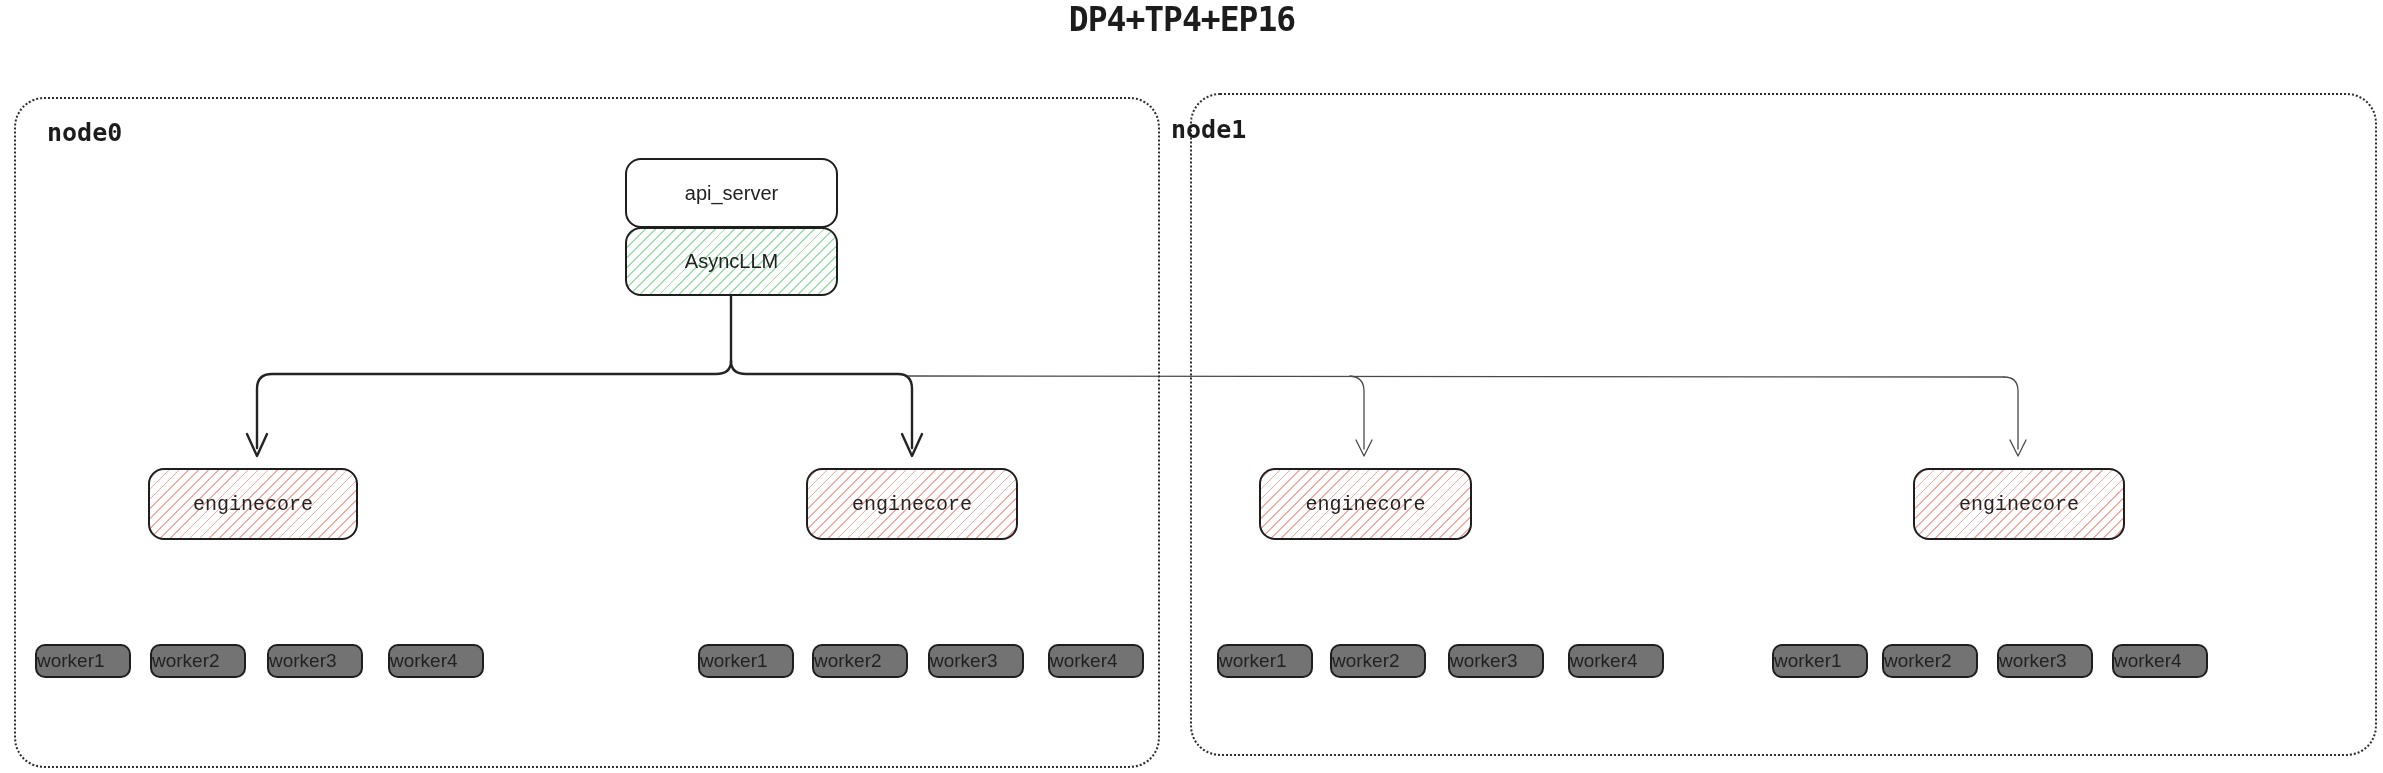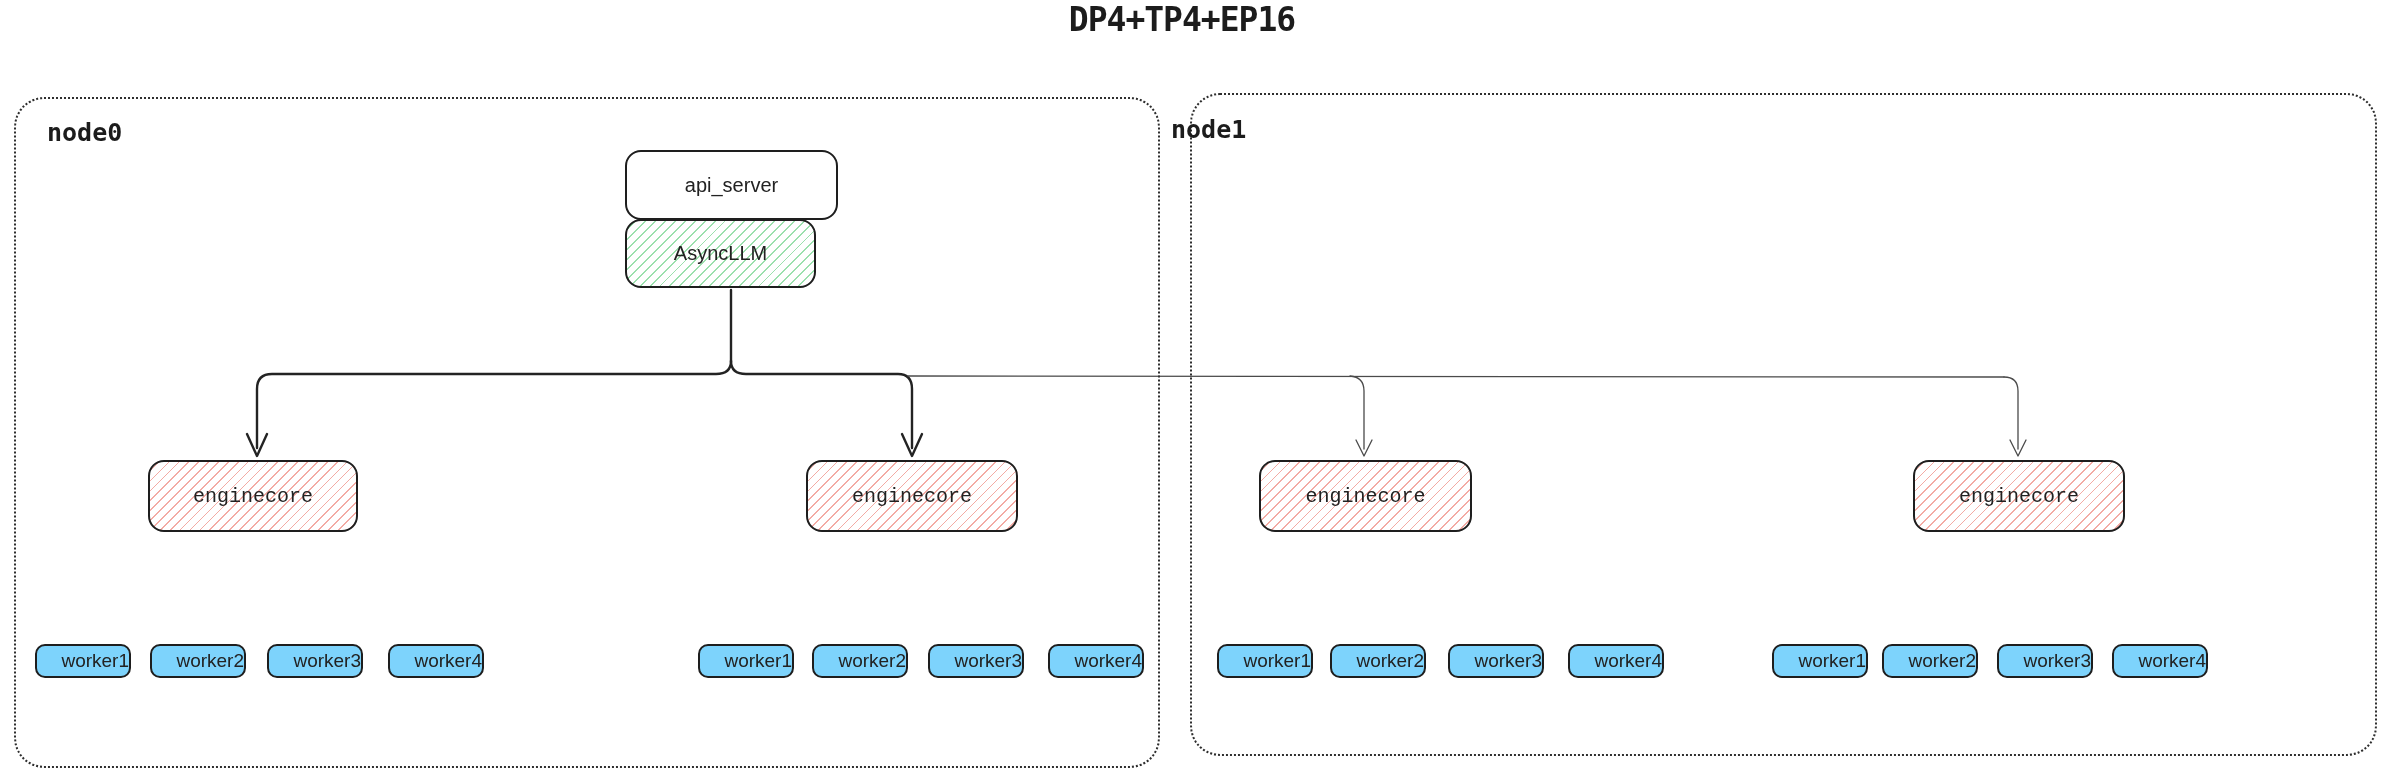--- a/index.html
+++ b/index.html
@@ -46,46 +46,47 @@
   .box {
     position: absolute;
     border: 2.2px solid #1e1e1e;
     background: #ffffff;
     display: flex;
     align-items: center;
     justify-content: center;
     font-size: 20px;
     color: #222222;
     box-sizing: border-box;
+    margin-top: 8px;
   }
 
   .api-box    { left: 625px; top: 150px; width: 213px; height: 70px; border-radius: 16px; z-index: 2; }
-  .async-box  { left: 625px; top: 219px; width: 191px; height: 69px; border-radius: 16px; z-index: 1;
+  .async-box  { left: 625px; top: 219px; width: 213px; height: 69px; border-radius: 16px; z-index: 1;
     background-image: repeating-linear-gradient(135deg,
       #ffffff 0px, #ffffff 5.6px, #9be0ad 5.6px, #9be0ad 7.0px);
   }
 
   .engine-box {
     border-radius: 16px; height: 72px; top: 460px;
     background-image: repeating-linear-gradient(135deg,
       #ffffff 0px, #ffffff 5.8px, #f3aba4 5.8px, #f3aba4 7.0px);
     font-family: Liberation Mono, monospace;
   }
   #engine-1 { left: 148px;  width: 210px; }
   #engine-2 { left: 806px;  width: 212px; }
   #engine-3 { left: 1259px; width: 213px; }
   #engine-4 { left: 1913px; width: 212px; }
 
   .worker {
     position: absolute;
     top: 644px; width: 96px; height: 34px;
     border: 2.2px solid #1e1e1e;
     border-radius: 10px;
-    background: #7dd3fc;
-    display: flex; align-items: center; justify-content: flex-end;
+    background: #737373;
+    display: flex; align-items: center; justify-content: flex-start;
     font-size: 19px;
     color: #222222;
     box-sizing: border-box;
   }
 
   #connector-layer {
     position: absolute;
     left: 0; top: 0;
     pointer-events: none;
     z-index: 0;

